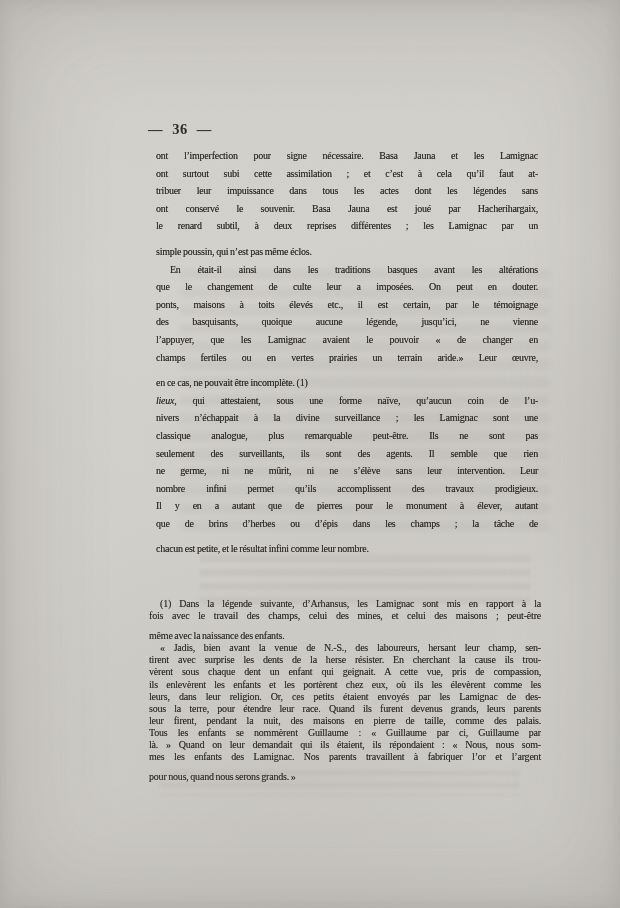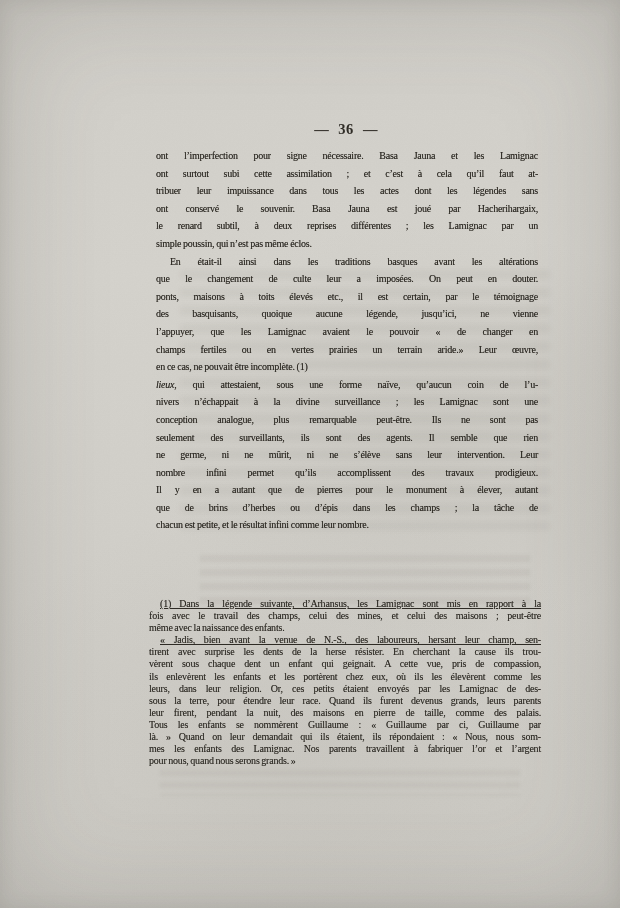--- a/index.html
+++ b/index.html
@@ -29,22 +29,22 @@
     filter: blur(2px); }
   .smudge-2 { left: 200px; top: 555px; width: 330px; height: 50px;
     background: repeating-linear-gradient(180deg, rgba(110,105,95,0.08) 0 7px, rgba(0,0,0,0) 7px 14px);
     filter: blur(1.5px); }
   .smudge-3 { left: 160px; top: 770px; width: 360px; height: 26px;
     background: repeating-linear-gradient(180deg, rgba(110,105,95,0.07) 0 6px, rgba(0,0,0,0) 6px 12px);
     filter: blur(1.5px); }
 
   .page-number {
     position: absolute;
-    left: 155px; top: 121px; width: 382px;
-    text-align: center;
+    left: 148px; top: 121px; width: 382px;
+    text-align: left;
     font-size: 14.5px;
     letter-spacing: 0.5px;
     word-spacing: 5px;
     font-weight: bold;
     color: #2f2c26;
   }
 
   .text-column {
     position: absolute;
     left: 156px; top: 147px; width: 382px;
@@ -65,23 +65,23 @@
     color: #2e2b25;
     text-shadow: 0 0 0.5px rgba(46,43,37,0.5);
   }
   .footnote .line { line-height: 12.1px; height: 12.1px; }
 
   .line {
     text-align: justify;
     text-align-last: justify;
     white-space: nowrap;
   }
-  .line.last { text-align-last: left; }
+  .line.last { text-align-last: left; margin-top: 8px; }
   .line.indent { padding-left: 14px; }
-  .footnote .line.indent { padding-left: 11px; text-decoration: underline; }
+  .footnote .line.indent { padding-left: 11px; }
   .it { font-style: italic; }
 </style>
 </head>
 <body>
 
 <div class="page" style="--ink: #2b2822;">
 
   <svg class="noise" width="620" height="908" aria-hidden="true">
     <filter id="paper-noise">
       <feTurbulence type="fractalNoise" baseFrequency="0.9" numOctaves="2" stitchTiles="stitch"></feTurbulence>
@@ -110,21 +110,21 @@
         <div class="line"><span>que le changement de culte leur a imposées. On peut en douter.</span></div>
         <div class="line"><span>ponts, maisons à toits élevés etc., il est certain, par le témoignage</span></div>
         <div class="line"><span>des basquisants, quoique aucune légende, jusqu’ici, ne vienne</span></div>
         <div class="line"><span>l’appuyer, que les Lamignac avaient le pouvoir « de changer en</span></div>
         <div class="line"><span>champs fertiles ou en vertes prairies un terrain aride.» Leur œuvre,</span></div>
         <div class="line last"><span>en ce cas, ne pouvait être incomplète. (1)</span></div>
       </div>
       <div>
         <div class="line"><span class="it">lieux</span><span>, qui attestaient, sous une forme naïve, qu’aucun coin de l’u-</span></div>
         <div class="line"><span>nivers n’échappait à la divine surveillance ; les Lamignac sont une</span></div>
-        <div class="line"><span>conception analogue, plus remarquable peut-être. Ils ne sont pas</span></div>
+        <div class="line"><span>classique analogue, plus remarquable peut-être. Ils ne sont pas</span></div>
         <div class="line"><span>seulement des surveillants, ils sont des agents. Il semble que rien</span></div>
         <div class="line"><span>ne germe, ni ne mûrit, ni ne s’élève sans leur intervention. Leur</span></div>
         <div class="line"><span>nombre infini permet qu’ils accomplissent des travaux prodigieux.</span></div>
         <div class="line"><span>Il y en a autant que de pierres pour le monument à élever, autant</span></div>
         <div class="line"><span>que de brins d’herbes ou d’épis dans les champs ; la tâche de</span></div>
         <div class="line last"><span>chacun est petite, et le résultat infini comme leur nombre.</span></div>
       </div>
     </div>
 
   <div class="footnote" id="footnote">

